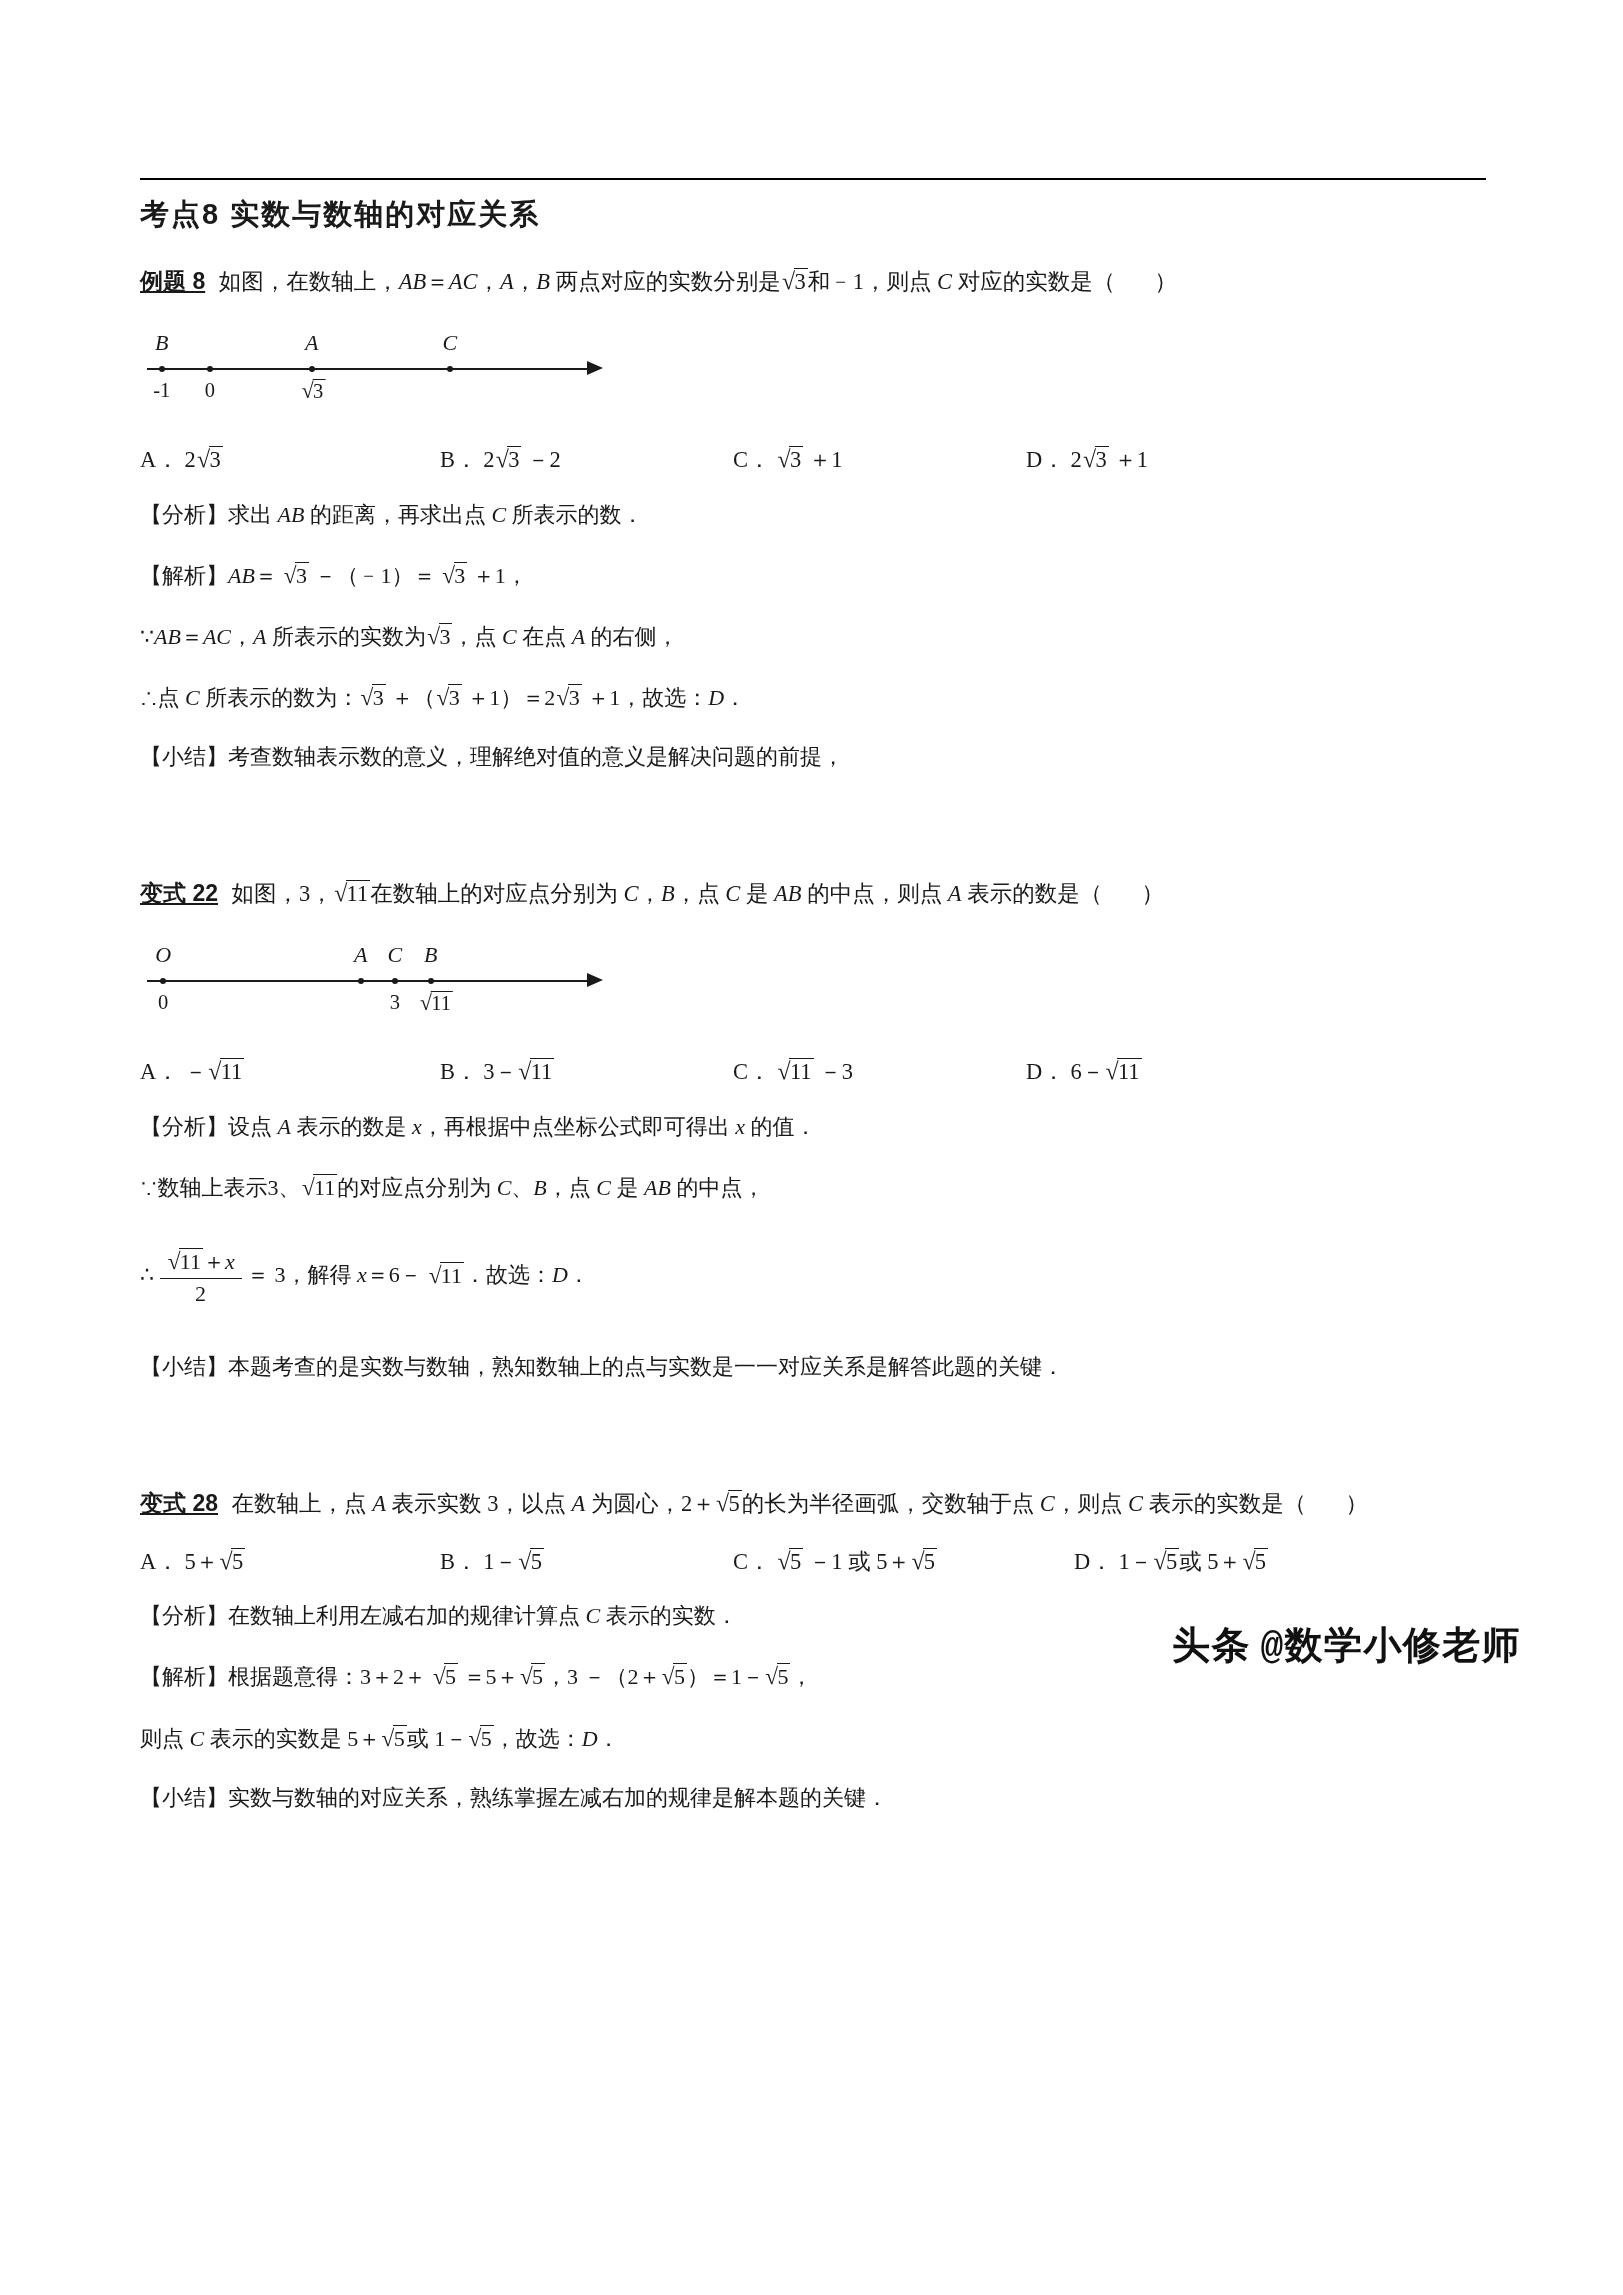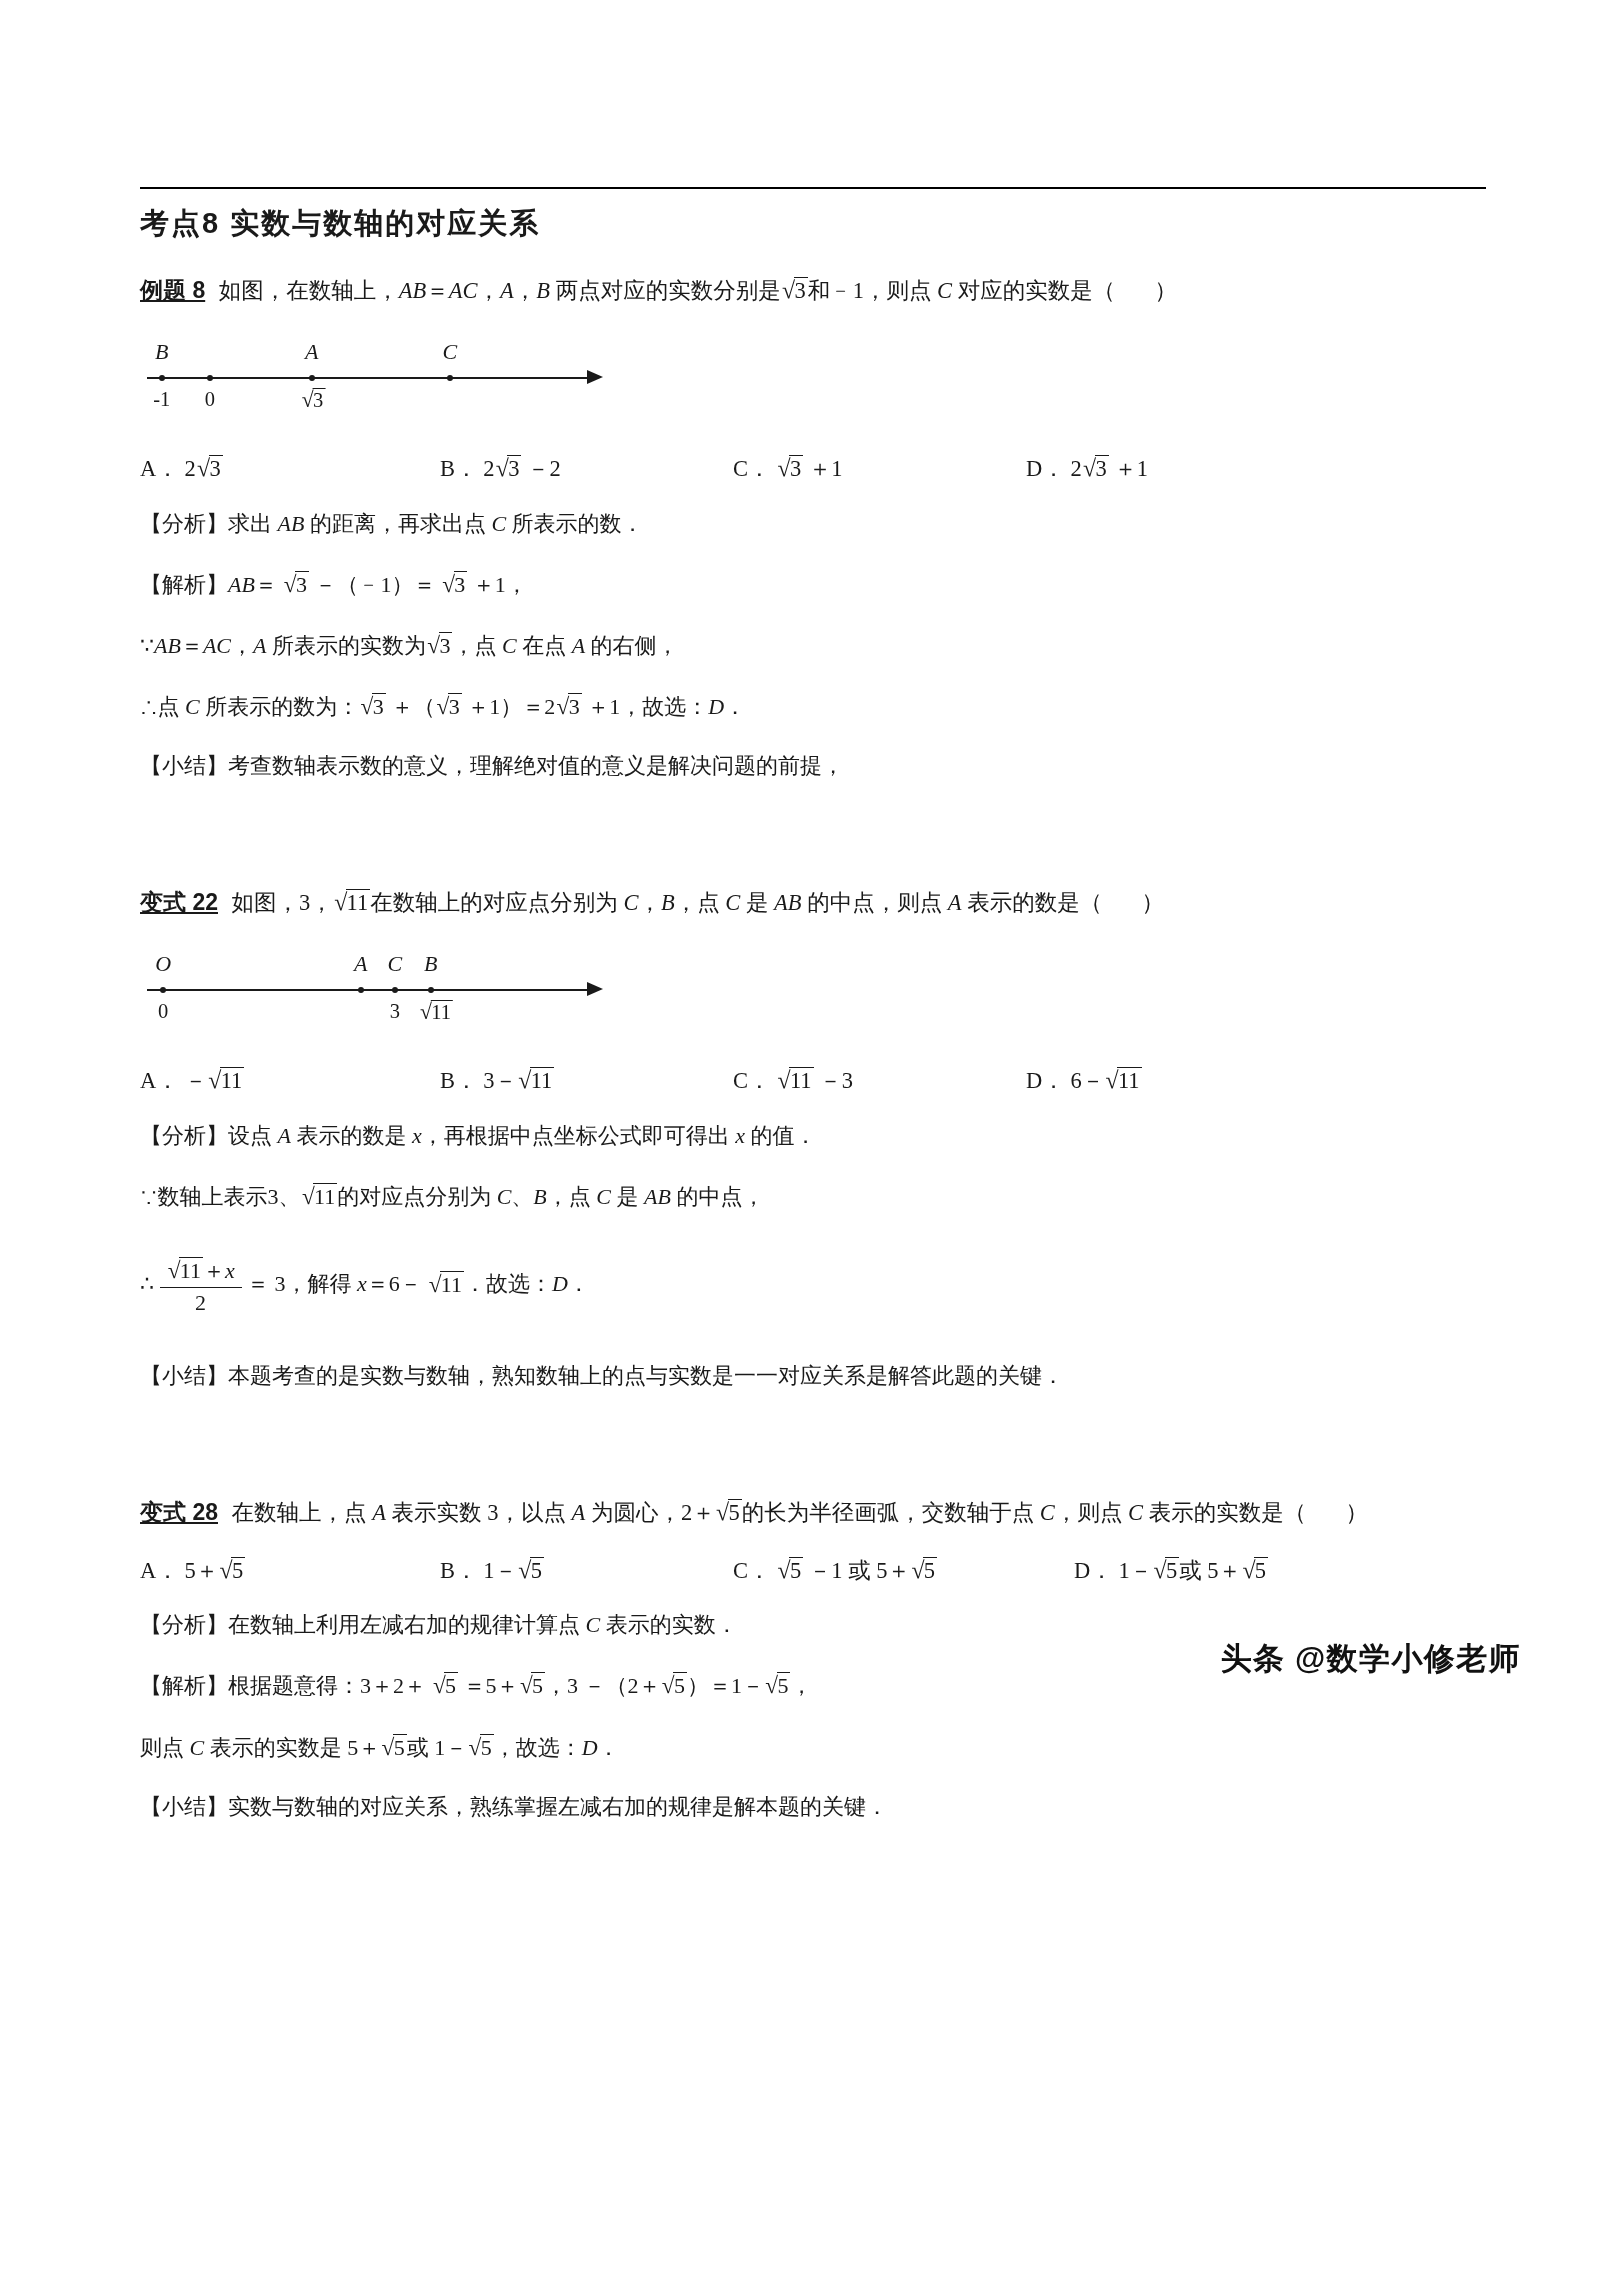--- a/index.html
+++ b/index.html
@@ -10,21 +10,21 @@
   body {
     width: 1623px;
     height: 2295px;
     font-family: "Liberation Serif", "DejaVu Serif", serif;
     color: #1a1a1a;
     position: relative;
     overflow: hidden;
   }
   .page {
     position: absolute;
-    left: 0; top: 13px;
+    left: 0; top: 4px;
     width: 1623px;
     height: 1756px;
     box-sizing: border-box;
     padding: 0;
   }
   .content {
     position: absolute;
     left: 140px;
     top: 174px;
     width: 1346px;
@@ -136,22 +136,22 @@
     font-size: 20.5px;
     transform: translateX(-50%);
     white-space: nowrap;
   }
   .footer-brand {
     position: absolute;
     right: 102px;
     bottom: 89px;
     display: flex;
     align-items: center;
-    font-family: Liberation Sans, sans-serif;
-    font-size: 31px;
+    font-family: Liberation Mono, monospace;
+    font-size: 38px;
     font-weight: bold;
     color: #111;
     letter-spacing: 1.4px;
   }
   .footer-brand .tt { margin-right: 9.5px; }
   .spacer-lg { height: 59px; }
 </style>
 </head>
 <body>
 

